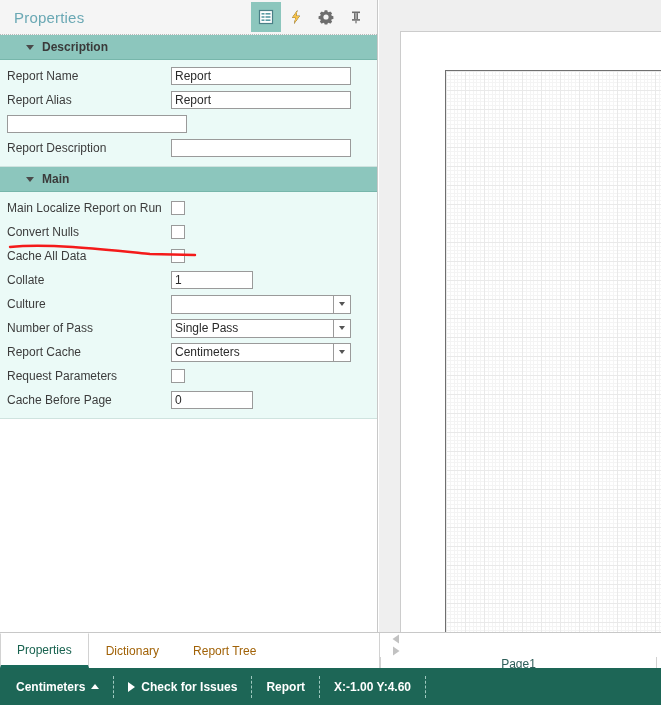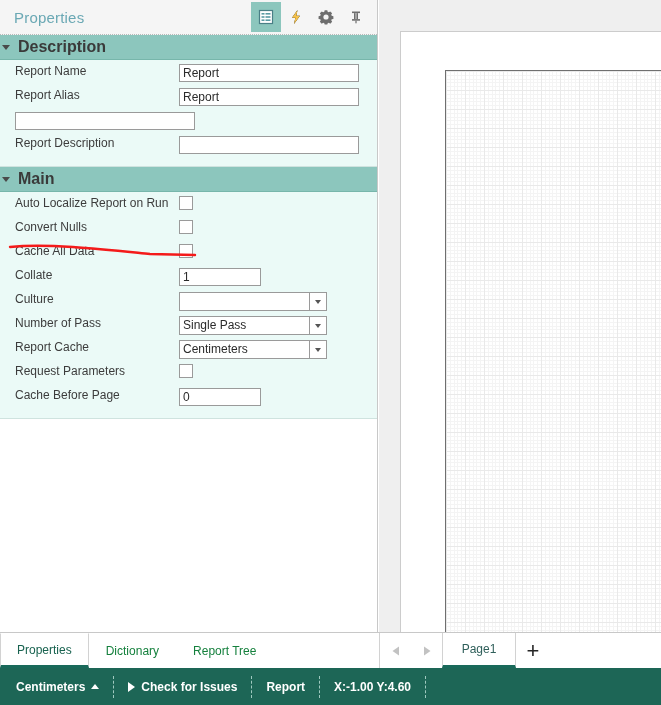--- a/index.html
+++ b/index.html
@@ -61,44 +61,44 @@
   }
   .hdr-icon.active {
     background: #8cc6bd;
   }
 
   .section-head {
     height: 25px;
     background: #8cc6bd;
     display: flex;
     align-items: center;
-    padding-left: 2px;
+    padding-left: 26px;
     box-sizing: border-box;
     color: #3a3a3a;
-    font-size: 16px;
+    font-size: 12px;
     font-weight: bold;
     border-bottom: 1px solid #77b6ab;
   }
   .tri {
     width: 0; height: 0;
     border-left: 4px solid transparent;
     border-right: 4px solid transparent;
     border-top: 5px solid #4a4a4a;
     margin-right: 8px;
   }
   .section-body {
     background: #ebfaf7;
     padding: 4px 0 6px 0;
     border-bottom: 1px solid #cfe3df;
   }
   .prop-row {
     height: 24px;
     display: flex;
-    align-items: flex-start;
-    padding-left: 15px;
+    align-items: center;
+    padding-left: 7px;
     box-sizing: border-box;
   }
   .prop-label {
     width: 164px;
     font-size: 12px;
     color: #3c3c3c;
     white-space: nowrap;
   }
   .prop-field {
     flex: 1;
@@ -113,21 +113,21 @@
     box-sizing: border-box;
     font-family: "Liberation Sans", sans-serif;
     font-size: 12px;
     color: #2b2b2b;
     padding: 0 3px;
     line-height: 16px;
     outline: none;
   }
   .txtbox.small { width: 82px; }
   .combo {
-    width: 148px;
+    width: 180px;
     height: 19px;
     display: flex;
     box-sizing: border-box;
   }
   .combo-text {
     flex: 1;
     background: #ffffff;
     border: 1px solid #9a9a9a;
     border-right: none;
     box-sizing: border-box;
@@ -212,37 +212,38 @@
     left: 0; top: 0;
     height: 35px;
     display: flex;
     align-items: stretch;
   }
   .tab {
     padding: 0 16px;
     display: flex;
     align-items: center;
     font-size: 12px;
-    color: #15803d;
+    color: #a16207;
     box-sizing: border-box;
     border: 1px solid transparent;
   }
   .tab.active {
     color: #18624f;
     border-left: 1px solid #d2d2d2;
     border-right: 1px solid #d2d2d2;
     border-bottom: 3px solid #19695a;
   }
   #page-tabs {
     position: absolute;
     left: 379px; top: 0;
     right: 4px; height: 35px;
     display: flex;
     align-items: stretch;
     border-left: 1px solid #d2d2d2;
+    flex-direction: column;
   }
   .navarrow {
     width: 31px;
     display: flex;
     align-items: center;
     justify-content: center;
   }
   .ptab {
     min-width: 74px;
     padding: 0 12px;
@@ -389,21 +390,21 @@
 
     </div>
 
     <div class="section-head">
       <span class="tri"></span>
       <span>Main</span>
     </div>
     <div class="section-body">
 
       <div class="prop-row">
-        <div class="prop-label">Auto Localize Report on Run</div>
+        <div class="prop-label">Main Localize Report on Run</div>
         <div class="prop-field">
             <div class="chkbox"></div>
           </div>
       </div>
 
       <div class="prop-row">
         <div class="prop-label">Convert Nulls</div>
         <div class="prop-field">
             <div class="chkbox"></div>
           </div>

